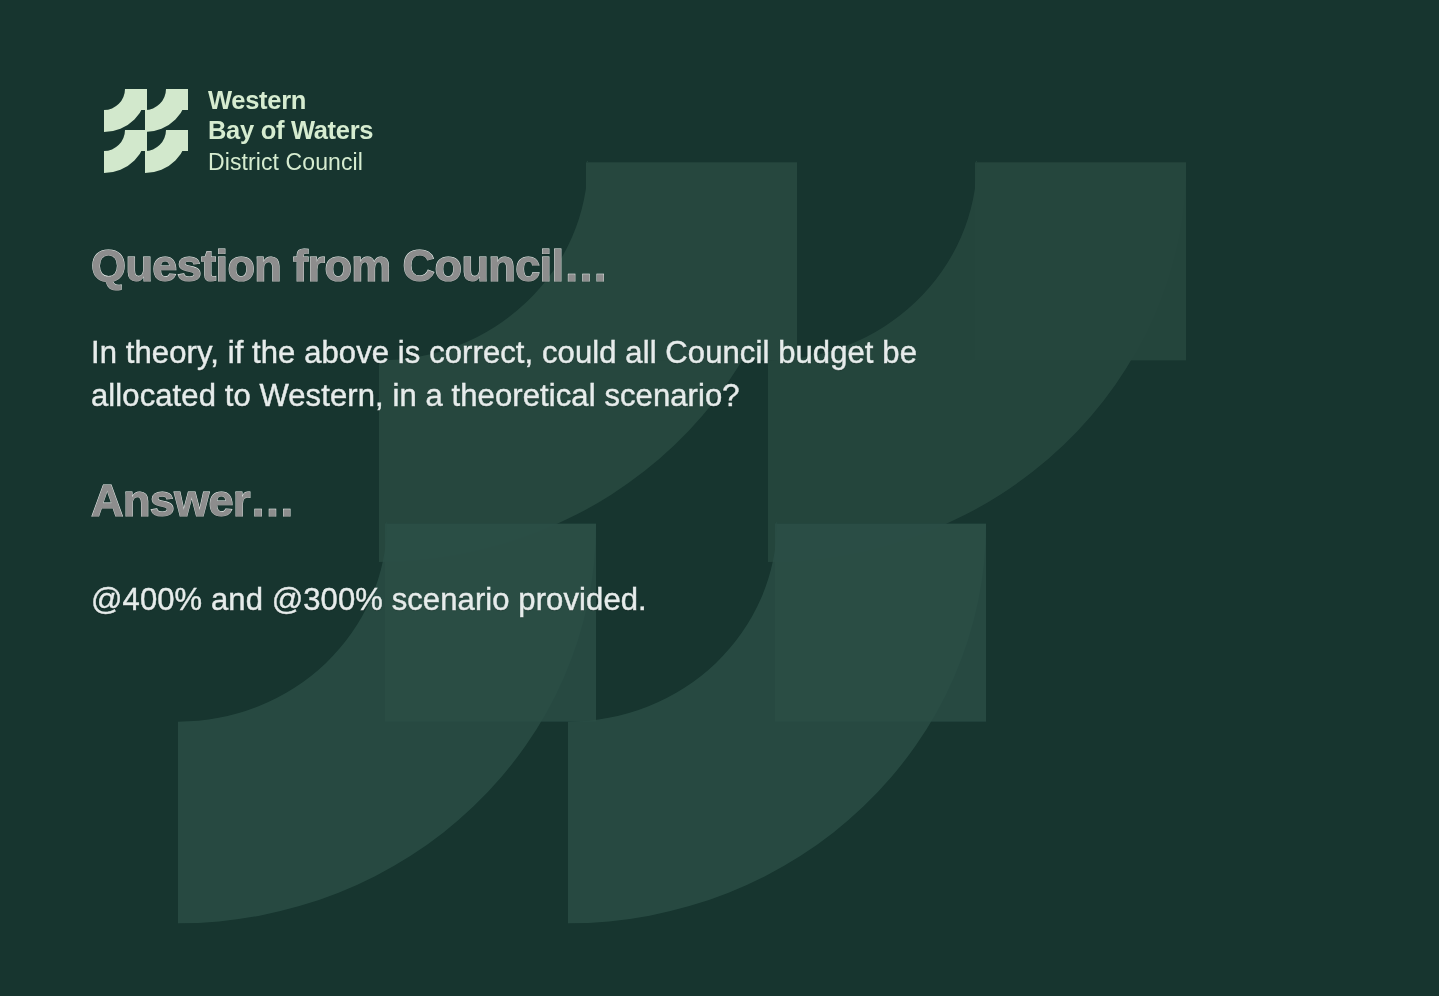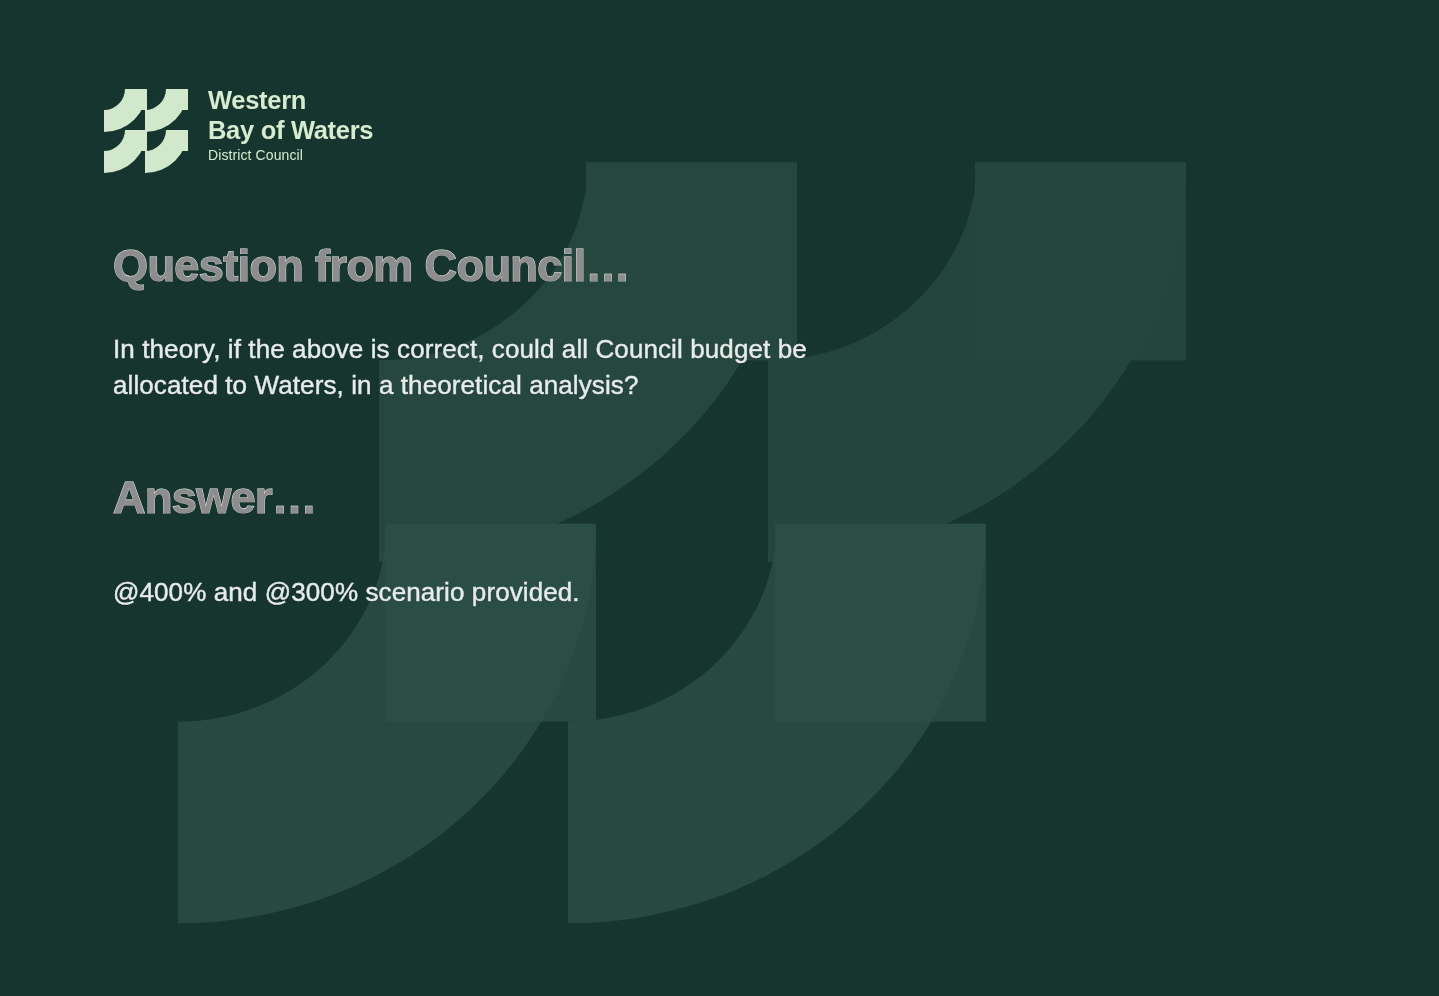--- a/index.html
+++ b/index.html
@@ -65,53 +65,53 @@
   .logo-line1, .logo-line2 {
     font-size:25.5px;
     font-weight:bold;
     color:#d6ecd0;
     letter-spacing:-0.3px;
     line-height:1.16;
     white-space:nowrap;
   }
 
   .logo-line3 {
-    font-size:14px;
+    font-size:23px;
     font-weight:400;
     color:#d6ecd0;
     letter-spacing:0.1px;
     line-height:1.5;
     white-space:nowrap;
   }
 
   
   .content {
     position:absolute;
-    left:113px;
+    left:91px;
     top:240px;
     width:1210px;
     z-index:4;
   }
 
   .heading {
     font-size:45px;
     font-weight:bold;
     color:#8d8d8d;
     letter-spacing:-0.6px;
     line-height:1.15;
     -webkit-text-stroke:1.1px #e9eeec;
     paint-order:stroke fill;
     text-shadow:0 1px 1px rgba(0,0,0,0.28);
     white-space:nowrap;
   }
 
-  .heading.answer { margin-top:10px; }
+  .heading.answer { margin-top:0; }
 
   .body-text {
-    font-size:26px;
+    font-size:31px;
     font-weight:400;
     color:#e6eceb;
     line-height:1.38;
     letter-spacing:0.1px;
     -webkit-text-stroke:0.45px #f4f8f7;
     paint-order:stroke fill;
     text-shadow:0 1px 1px rgba(0,0,0,0.22);
   }
 
   .body-text .ln { display:block; white-space:nowrap; }
@@ -184,21 +184,21 @@
   </div>
 
   <div class="content">
 
     <div class="heading">Question from Council…</div>
 
     <div class="gap-sm"></div>
 
     <div class="body-text">
       <span class="ln">In theory, if the above is correct, could all Council budget be</span>
-      <span class="ln">allocated to Waters, in a theoretical analysis?</span>
+      <span class="ln">allocated to Western, in a theoretical scenario?</span>
     </div>
 
     <div class="gap-med"></div>
 
     <div class="heading answer">Answer…</div>
 
     <div class="gap-lg"></div>
 
     <div class="body-text">
       <span class="ln">@400% and @300% scenario provided.</span>

